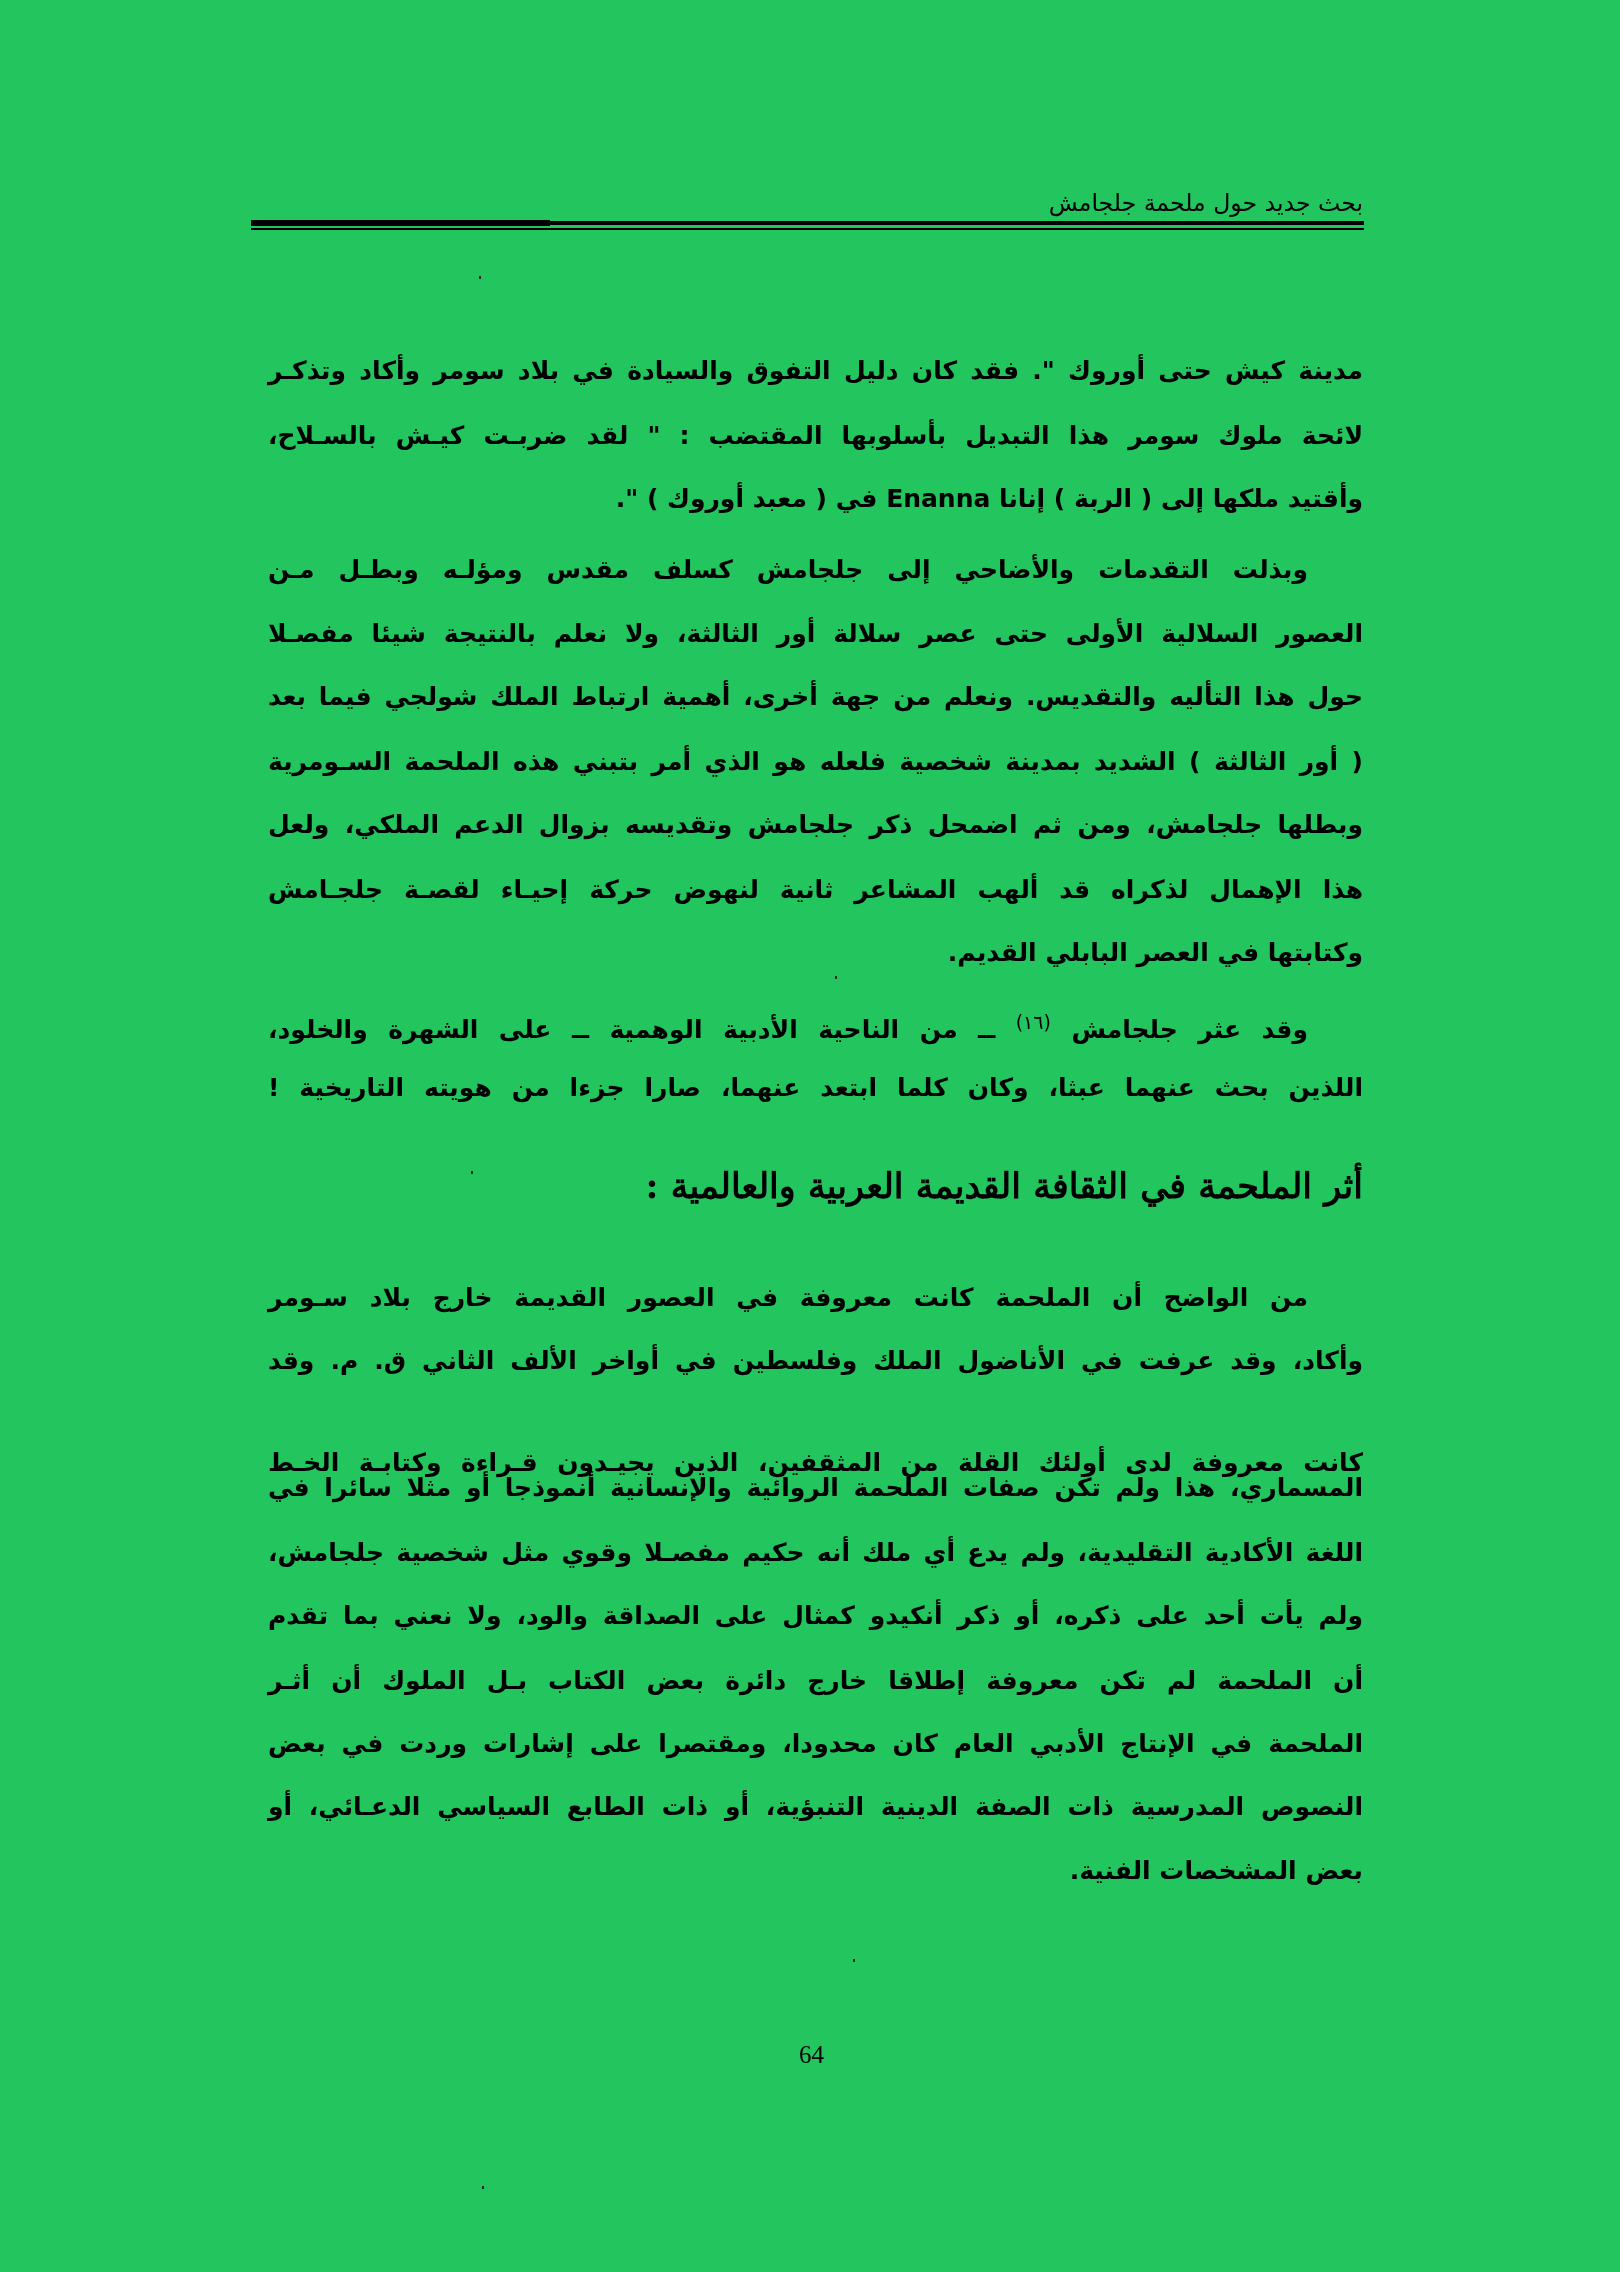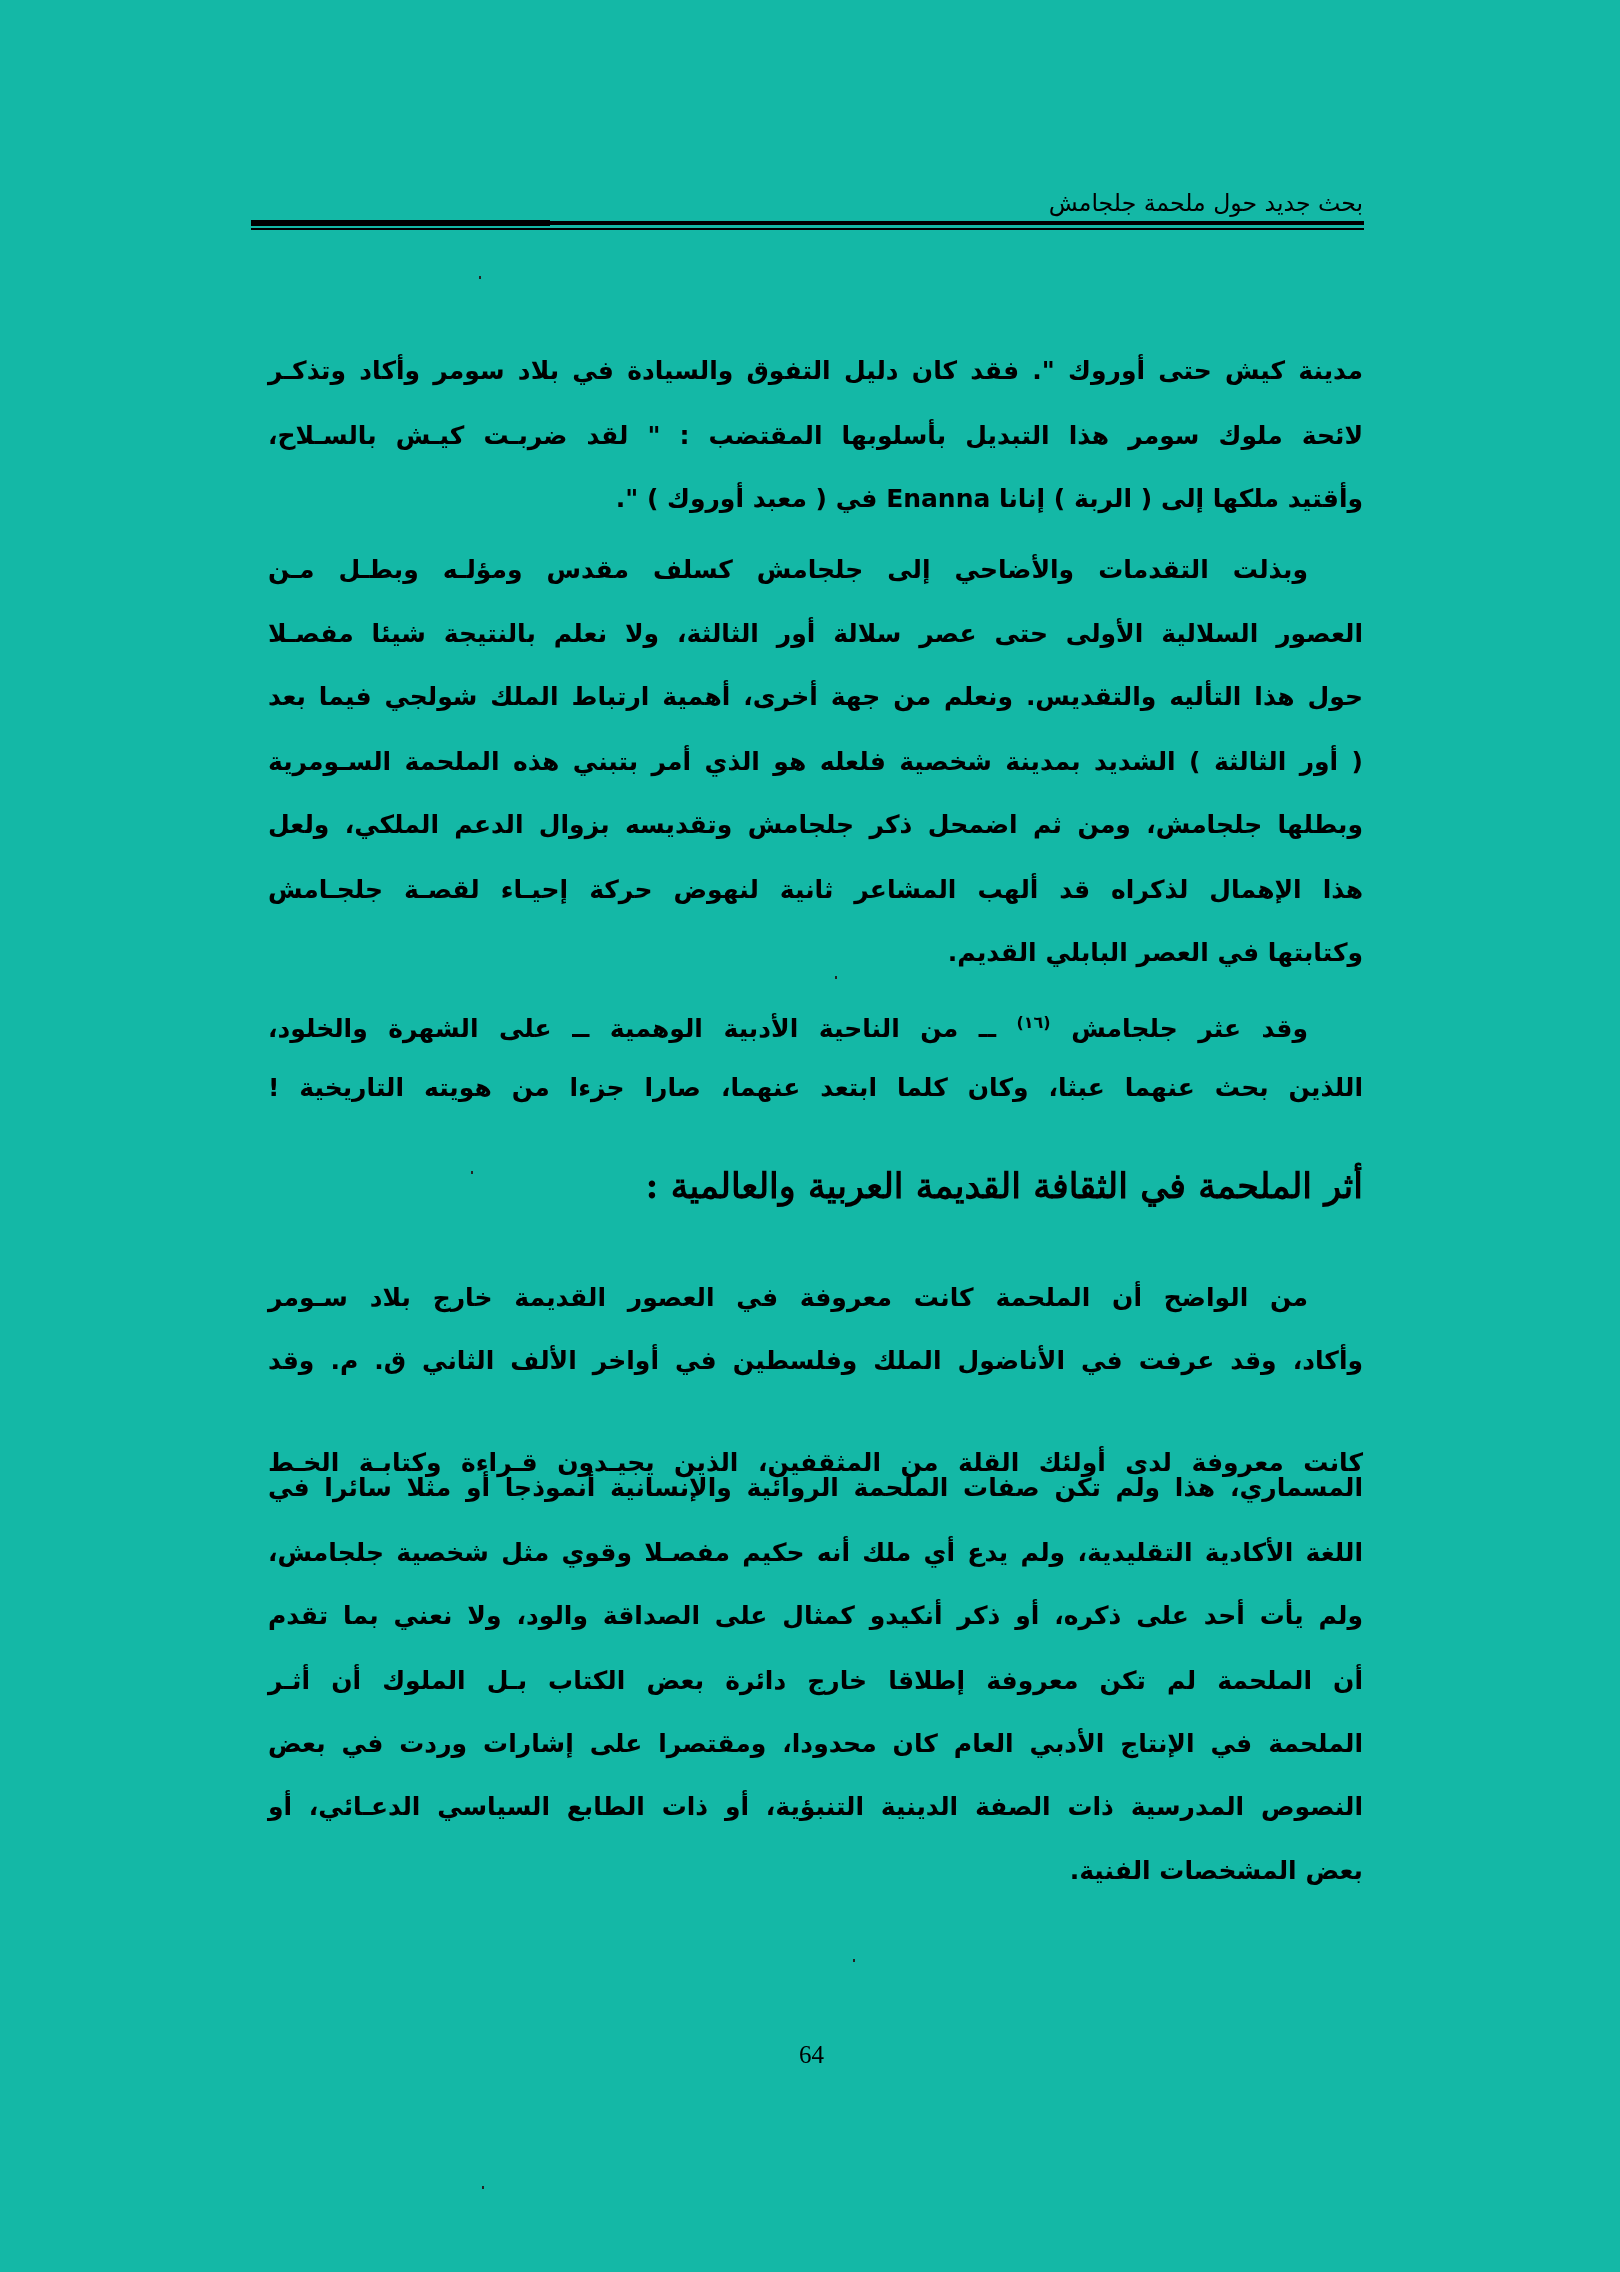--- a/index.html
+++ b/index.html
@@ -12,21 +12,21 @@
       height: 2273px;
       position: relative;
       overflow: hidden;
       font-family: "DejaVu Sans", sans-serif;
       color: #000000;
     }
     .page {
       position: absolute;
       left: 0; top: 0;
       width: 1620px; height: 2273px;
-      background: #14b8a6;
+      background: #22c55e;
     }
     .running-head {
       position: absolute;
       top: 188px;
       right: 257px;
       direction: rtl;
       font-family: "DejaVu Sans", sans-serif;
       font-size: 23.6px;
       line-height: 31.5px;
       white-space: nowrap;
@@ -67,23 +67,23 @@
       right: 257px;
       top: 1158px;
       direction: rtl;
       font-family: "DejaVu Serif", serif;
       font-weight: bold;
       font-size: 35px;
       line-height: 55px;
       white-space: nowrap;
     }
     .footnote-ref {
-      font-size: 16px;
+      font-size: 19px;
       vertical-align: super;
-      font-weight: bold;
+      font-weight: normal;
     }
     .page-number {
       position: absolute;
       top: 2039px;
       left: 780px;
       width: 63px;
       text-align: center;
       font-family: "Liberation Serif", serif;
       font-weight: normal;
       font-size: 25px;

